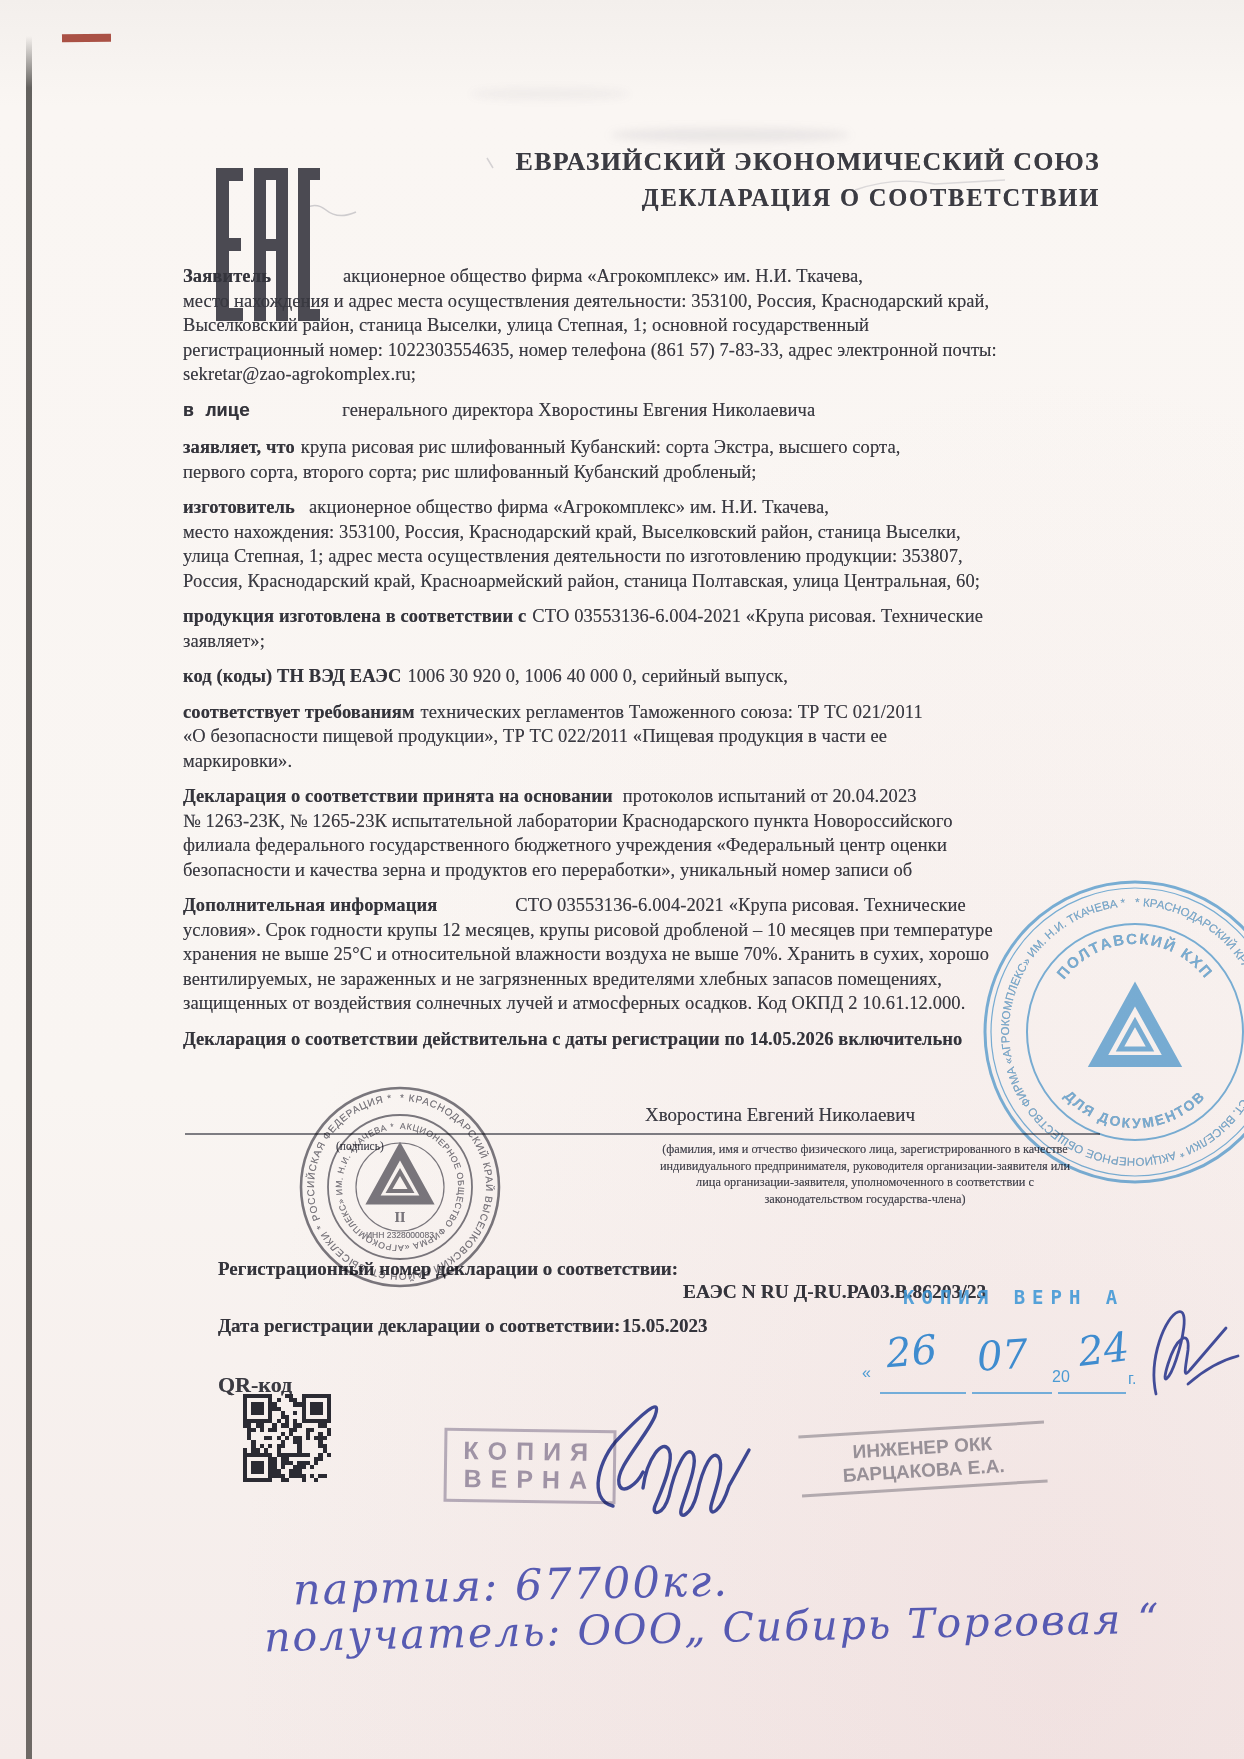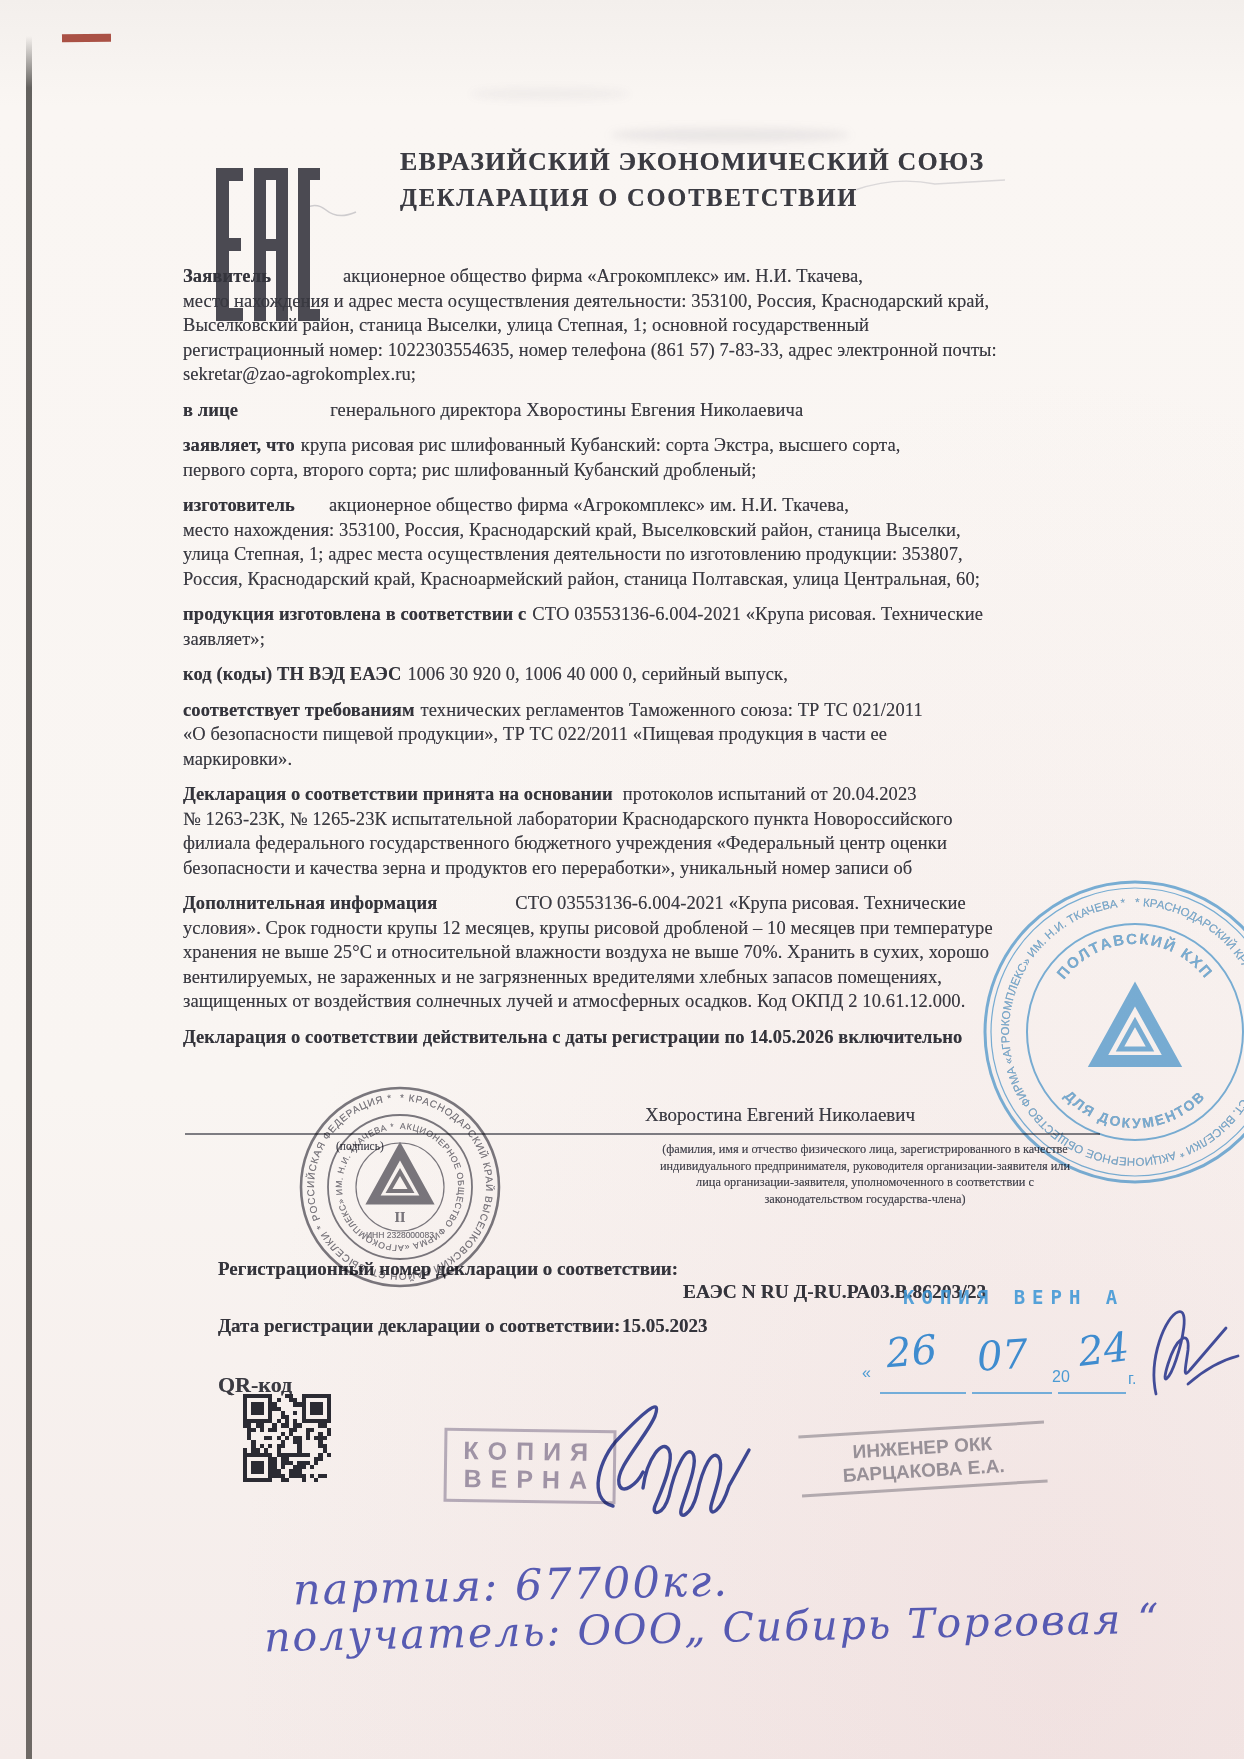--- a/index.html
+++ b/index.html
@@ -10,21 +10,21 @@
     font-family:"Liberation Serif","DejaVu Serif",serif;color:#3a3a41;
     text-shadow:0 0 .5px rgba(40,40,55,.5);}
   .abs{position:absolute;}
   
   .edge-line{left:26px;top:36px;width:6px;height:1723px;
     background:linear-gradient(180deg,rgba(70,68,66,0) 0%,#494744 3%,#3e3c3a 55%,#56524e 100%);opacity:.85;}
   .red-mark{left:62px;top:34px;width:49px;height:8px;background:#9c3527;opacity:.85;transform:rotate(-.6deg);}
   .smudge{background:rgba(115,115,130,.12);filter:blur(4px);border-radius:50%;}
   
   .eac{left:216px;top:168px;}
-  .title{left:400px;top:147px;width:700px;text-align:left;font-weight:bold;color:#3b3b42;}
+  .title{left:400px;top:147px;width:700px;text-align:right;font-weight:bold;color:#3b3b42;}
   .t1{font-size:26px;letter-spacing:1.2px;}
   .t2{font-size:24.5px;letter-spacing:1.8px;margin-top:7px;}
   
   .bodytext{left:183px;top:264px;width:1030px;}
   .par{margin:0 0 11px 0;font-size:18.5px;line-height:24.5px;letter-spacing:.1px;}
   .tl{display:block;white-space:nowrap;}
   .b{font-weight:bold;color:#34343b;}
   
   .sig-line{left:185px;top:1133px;width:915px;height:2px;background:#54545c;opacity:.75;}
   .podpis{left:336px;top:1140px;font-size:11.5px;color:#4c4c55;}
@@ -94,28 +94,28 @@
 
   <div class="abs bodytext">
       <p class="par">
         <span class="tl"><span class="b" style="margin-right: 72px;">Заявитель</span><span>акционерное общество фирма «Агрокомплекс» им. Н.И. Ткачева,</span></span>
         <span class="tl"><span>место нахождения и адрес места осуществления деятельности: 353100, Россия, Краснодарский край,</span></span>
         <span class="tl"><span>Выселковский район, станица Выселки, улица Степная, 1; основной государственный</span></span>
         <span class="tl"><span>регистрационный номер: 1022303554635, номер телефона (861 57) 7-83-33, адрес электронной почты:</span></span>
         <span class="tl"><span>sekretar@zao-agrokomplex.ru;</span></span>
       </p>
       <p class="par">
-        <span class="tl"><span class="b" style="margin-right: 92px;">в лице</span><span>генерального директора Хворостины Евгения Николаевича</span></span>
+        <span class="tl"><span class="b" style="margin-right: 92px; font-family: Liberation Mono, monospace;">в лице</span><span>генерального директора Хворостины Евгения Николаевича</span></span>
       </p>
       <p class="par">
         <span class="tl"><span class="b" style="margin-right: 6px;">заявляет, что</span><span>крупа рисовая рис шлифованный Кубанский: сорта Экстра, высшего сорта,</span></span>
         <span class="tl"><span>первого сорта, второго сорта; рис шлифованный Кубанский дробленый;</span></span>
       </p>
       <p class="par">
-        <span class="tl"><span class="b" style="margin-right: 34px;">изготовитель</span><span>акционерное общество фирма «Агрокомплекс» им. Н.И. Ткачева,</span></span>
+        <span class="tl"><span class="b" style="margin-right: 14px;">изготовитель</span><span>акционерное общество фирма «Агрокомплекс» им. Н.И. Ткачева,</span></span>
         <span class="tl"><span>место нахождения: 353100, Россия, Краснодарский край, Выселковский район, станица Выселки,</span></span>
         <span class="tl"><span>улица Степная, 1; адрес места осуществления деятельности по изготовлению продукции: 353807,</span></span>
         <span class="tl"><span>Россия, Краснодарский край, Красноармейский район, станица Полтавская, улица Центральная, 60;</span></span>
       </p>
       <p class="par">
         <span class="tl"><span class="b" style="margin-right: 6px;">продукция изготовлена в соответствии с</span><span>СТО 03553136-6.004-2021 «Крупа рисовая. Технические</span></span>
         <span class="tl"><span>заявляет»;</span></span>
       </p>
       <p class="par">
         <span class="tl"><span class="b" style="margin-right: 6px;">код (коды) ТН ВЭД ЕАЭС</span><span>1006 30 920 0, 1006 40 000 0, серийный выпуск,</span></span>

